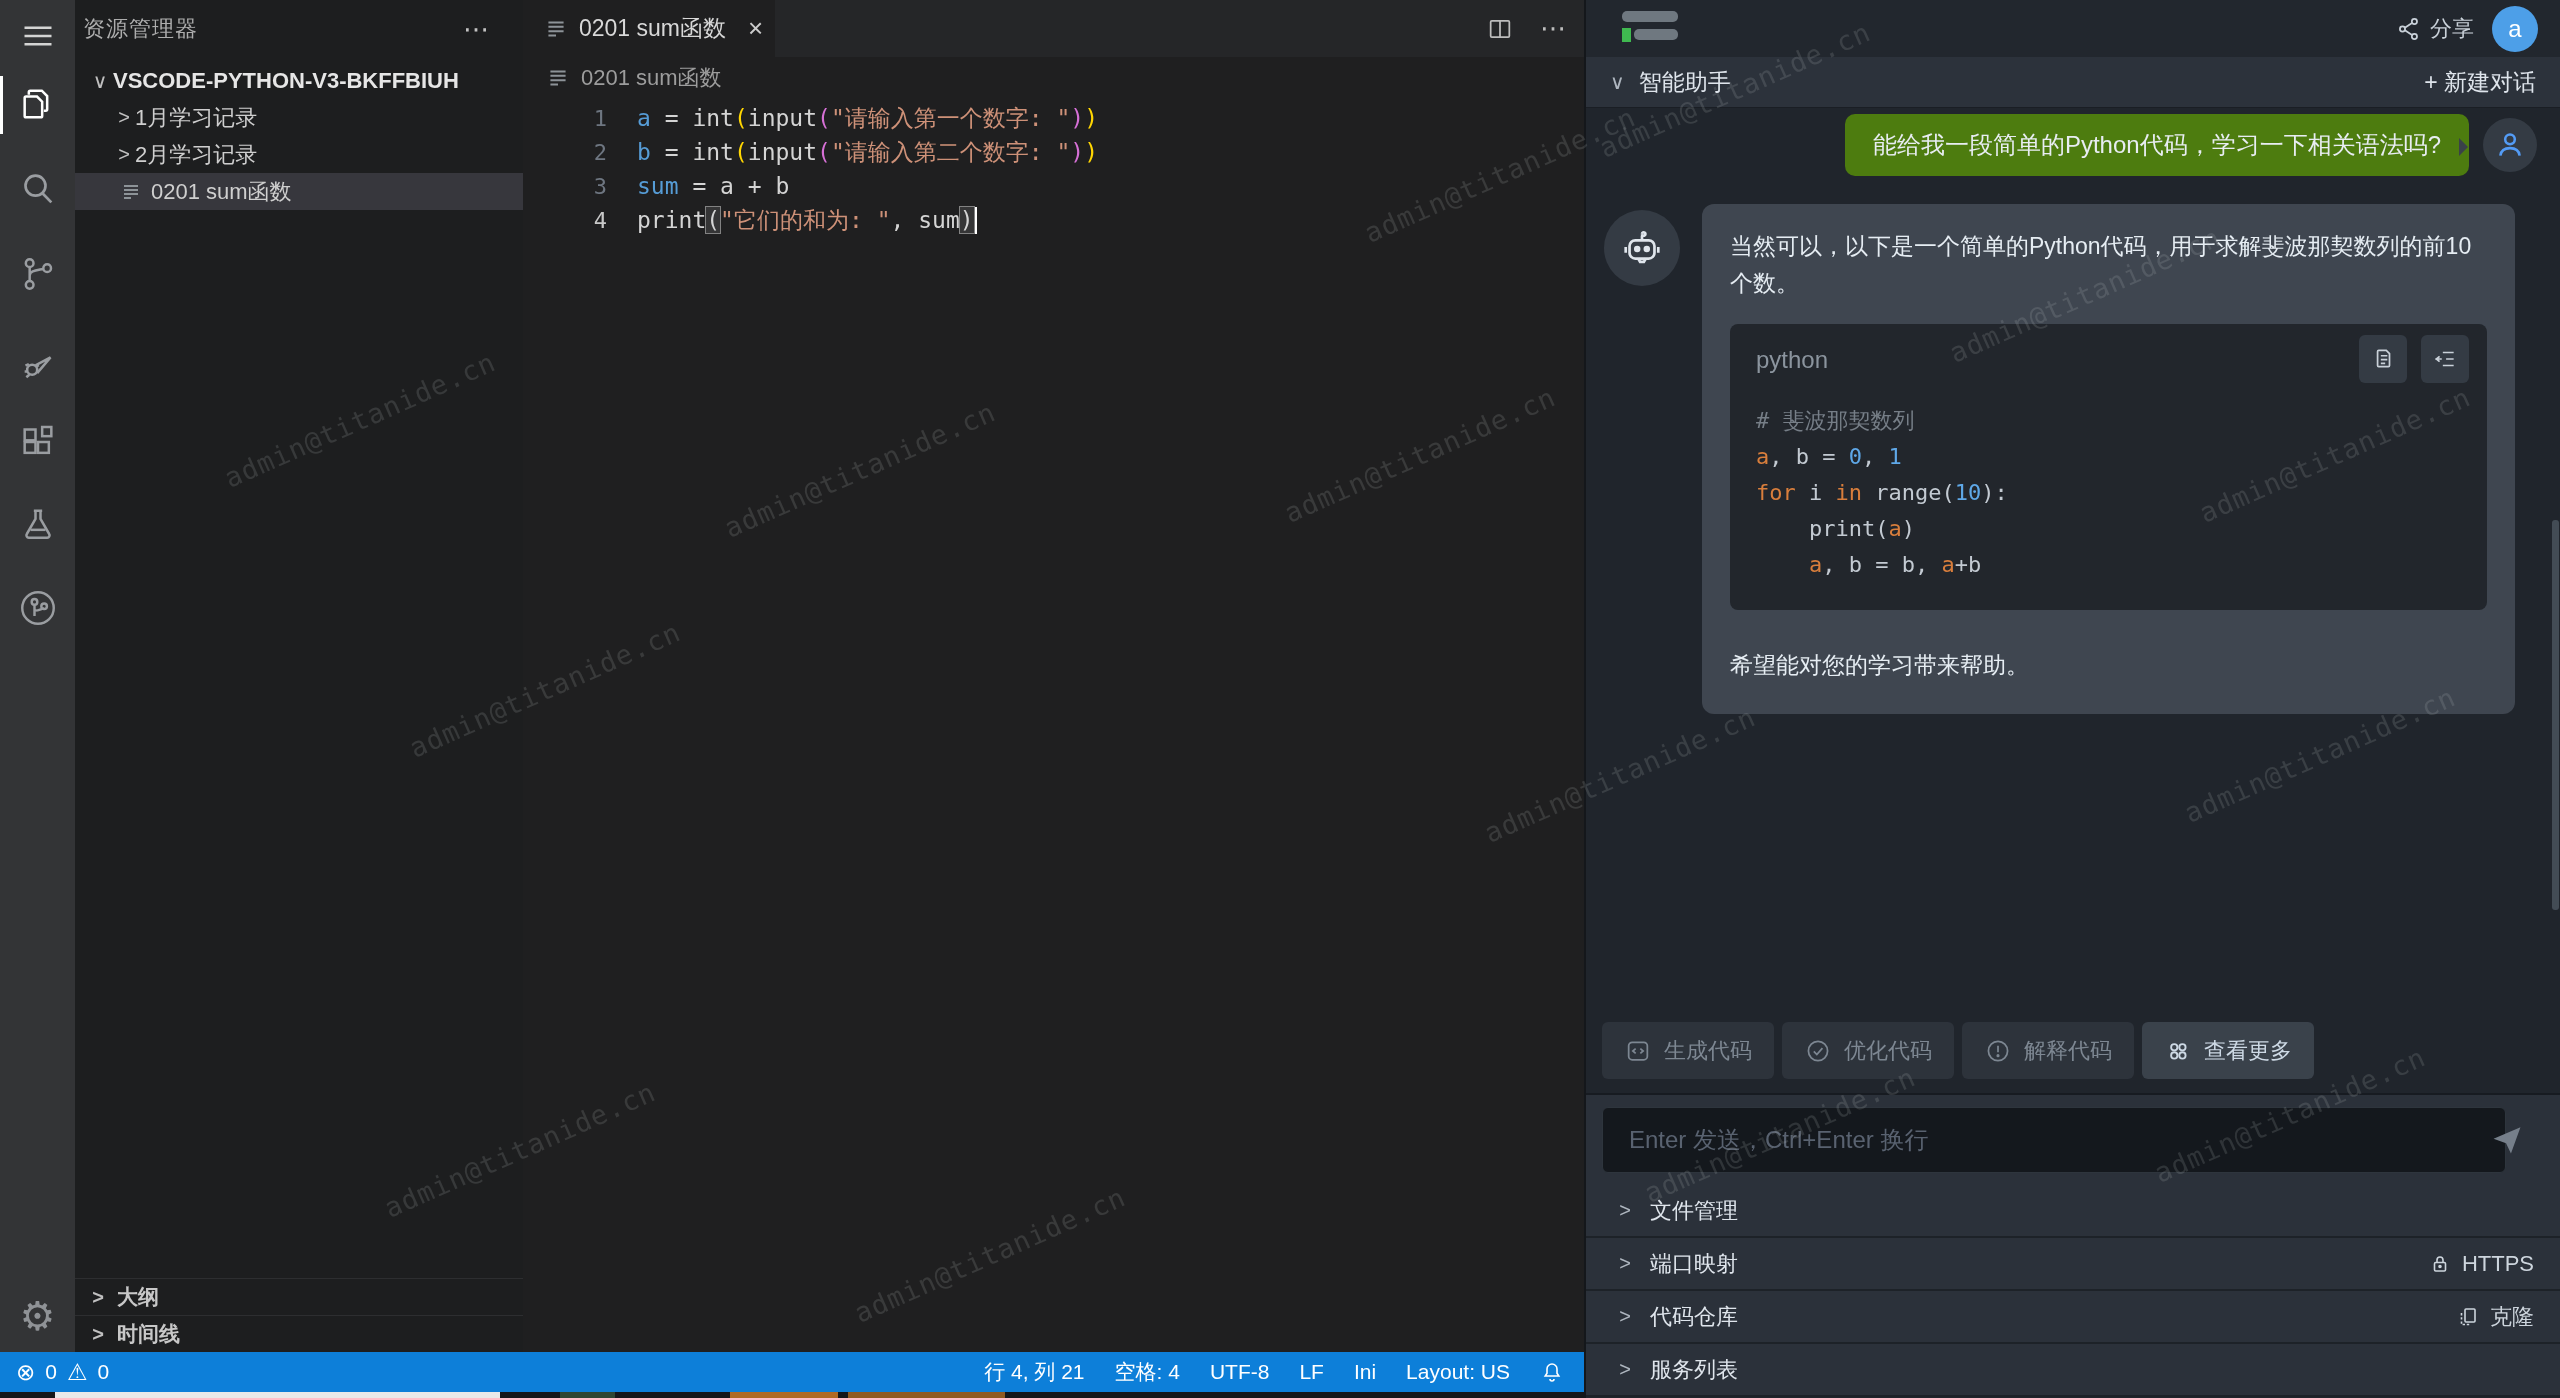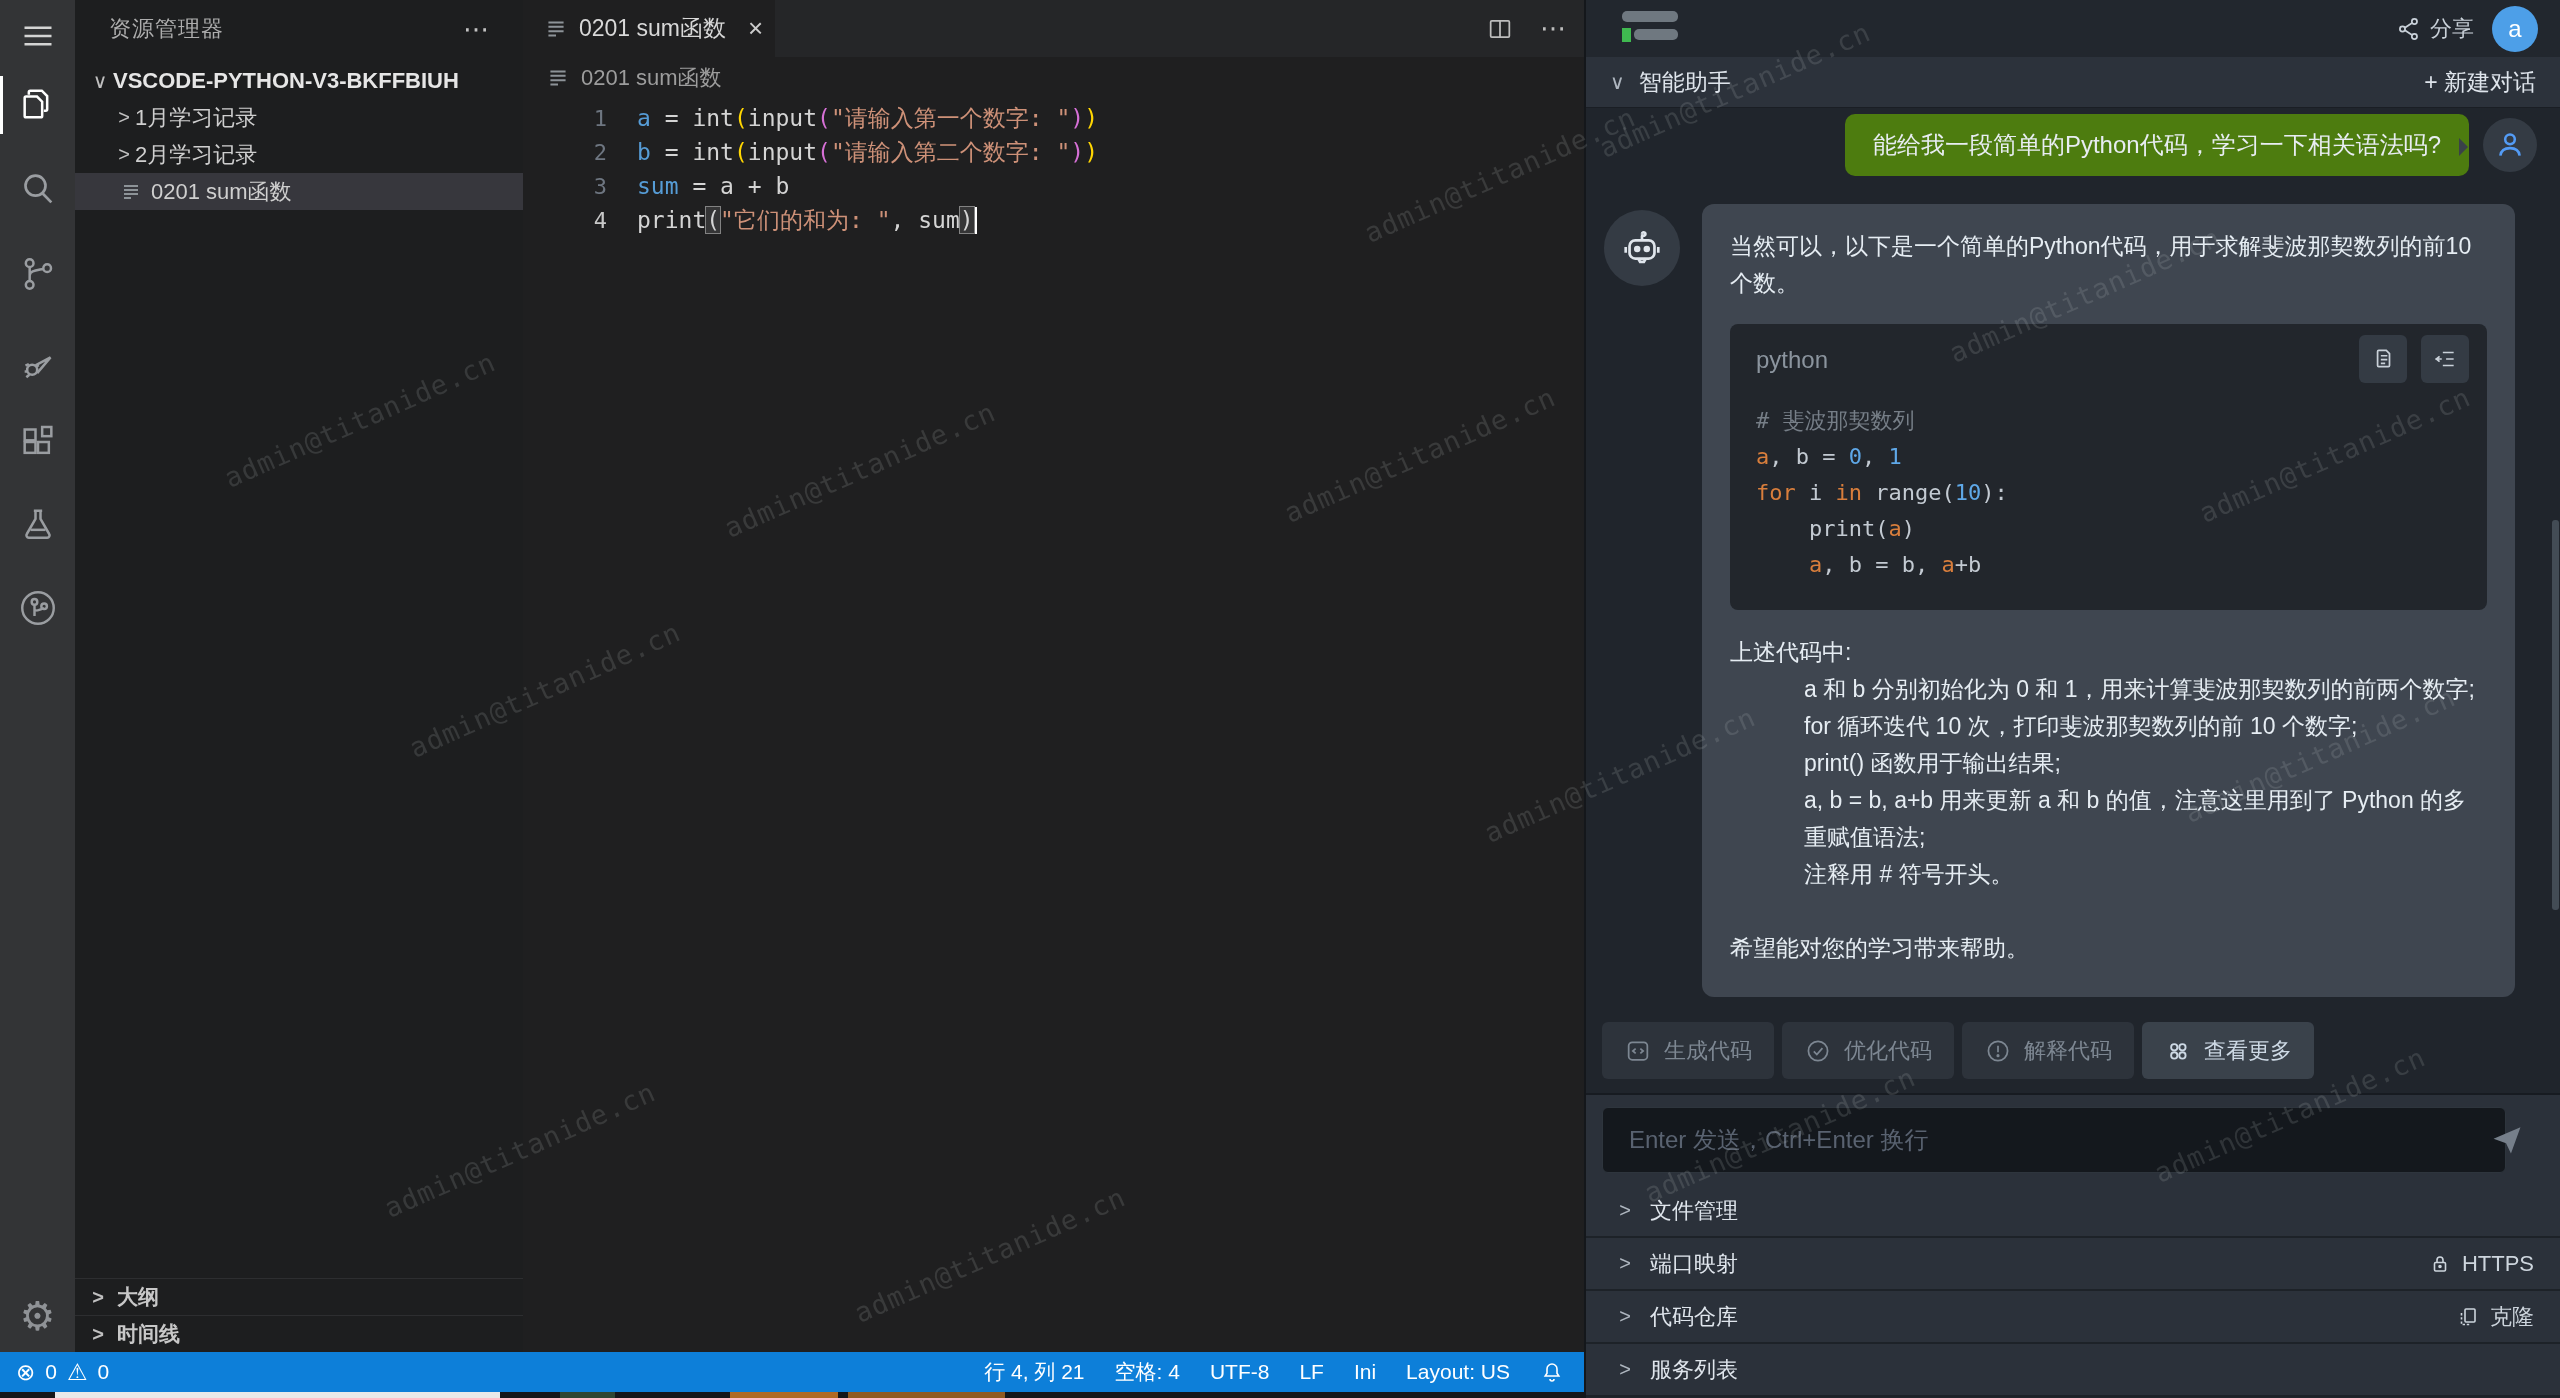--- a/index.html
+++ b/index.html
@@ -10,21 +10,21 @@
 
   
   #activitybar{left:0;top:0;width:75px;height:1352px;background:#333436;}
   .act-icon{position:absolute;left:0;width:75px;height:60px;display:flex;align-items:center;justify-content:center;color:#9a9da1;}
   .act-icon.active{color:#ffffff;}
   #act-indicator{left:0;top:76px;width:3px;height:58px;background:#ffffff;}
 
   
   #sidebar{left:75px;top:0;width:448px;height:1352px;background:#1d1e1f;}
   #exp-header{position:absolute;left:0;top:0;width:100%;height:58px;display:flex;align-items:center;color:#adadad;font-size:22px;}
-  #exp-header .title{margin-left:34px;letter-spacing:1px;}
+  #exp-header .title{margin-left:8px;letter-spacing:1px;}
   #exp-more{position:absolute;right:34px;top:14px;color:#c3c3c3;font-size:26px;cursor:default;}
   .tree-row{position:absolute;left:0;width:100%;height:37px;display:flex;align-items:center;color:#cfcfcf;font-size:22px;}
   .tree-row.selected{background:#37373d;}
   .tree-chevron{color:#c0c0c0;font-size:20px;width:22px;text-align:center;}
   .tree-root-label{font-weight:bold;color:#e6e6e6;margin-left:2px;}
   .file-ico{color:#8d9398;margin-right:8px;}
   #sidebar-bottom{position:absolute;left:0;bottom:0;width:100%;}
   .side-sec{height:36px;border-top:1px solid #2d2e30;display:flex;align-items:center;color:#c8c8c8;font-weight:bold;font-size:21px;}
   .side-sec .tree-chevron{margin-left:12px;margin-right:8px;}
 
@@ -327,30 +327,20 @@
           </span>
         </div>
         <div id="cb-code">
             <div class="code-line"><span class="c-com"># 斐波那契数列</span></div>
             <div class="code-line"><span class="c-kw">a</span><span class="c-d">, b = </span><span class="c-num">0</span><span class="c-d">, </span><span class="c-num">1</span></div>
             <div class="code-line"><span class="c-kw">for</span><span class="c-d"> i </span><span class="c-kw">in</span><span class="c-d"> range(</span><span class="c-num">10</span><span class="c-d">):</span></div>
             <div class="code-line"><span class="c-d">    print(</span><span class="c-kw">a</span><span class="c-d">)</span></div>
             <div class="code-line"><span class="c-d">    </span><span class="c-kw">a</span><span class="c-d">, b = b, </span><span class="c-kw">a</span><span class="c-d">+b</span></div>
           </div>
       </div>
-      <div id="explain">
-        <div>上述代码中:</div>
-        <div id="explain-items">
-            <div class="exp-item">a 和 b 分别初始化为 0 和 1，用来计算斐波那契数列的前两个数字;</div>
-            <div class="exp-item">for 循环迭代 10 次，打印斐波那契数列的前 10 个数字;</div>
-            <div class="exp-item">print() 函数用于输出结果;</div>
-            <div class="exp-item">a, b = b, a+b 用来更新 a 和 b 的值，注意这里用到了 Python 的多重赋值语法;</div>
-            <div class="exp-item">注释用 # 符号开头。</div>
-          </div>
-      </div>
       <div id="closing">希望能对您的学习带来帮助。</div>
     </div>
   </div>
 
   <div id="actions">
       <div class="action-btn">
         <span>
           <svg width="28" height="28" viewBox="0 0 24 24" stroke="currentColor" stroke-width="1.5" fill="none">
             <rect x="4" y="4.5" width="16" height="15" rx="3"></rect>
             <path d="M10 10l-2.4 2 2.4 2M14 10l2.4 2-2.4 2"></path>

